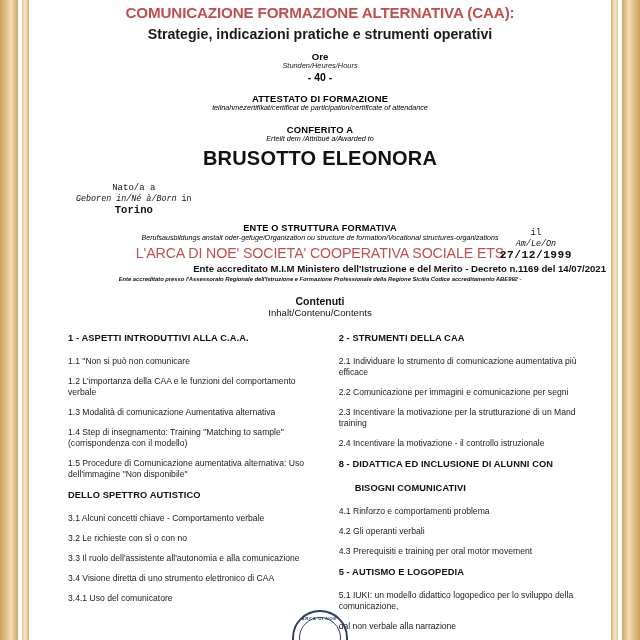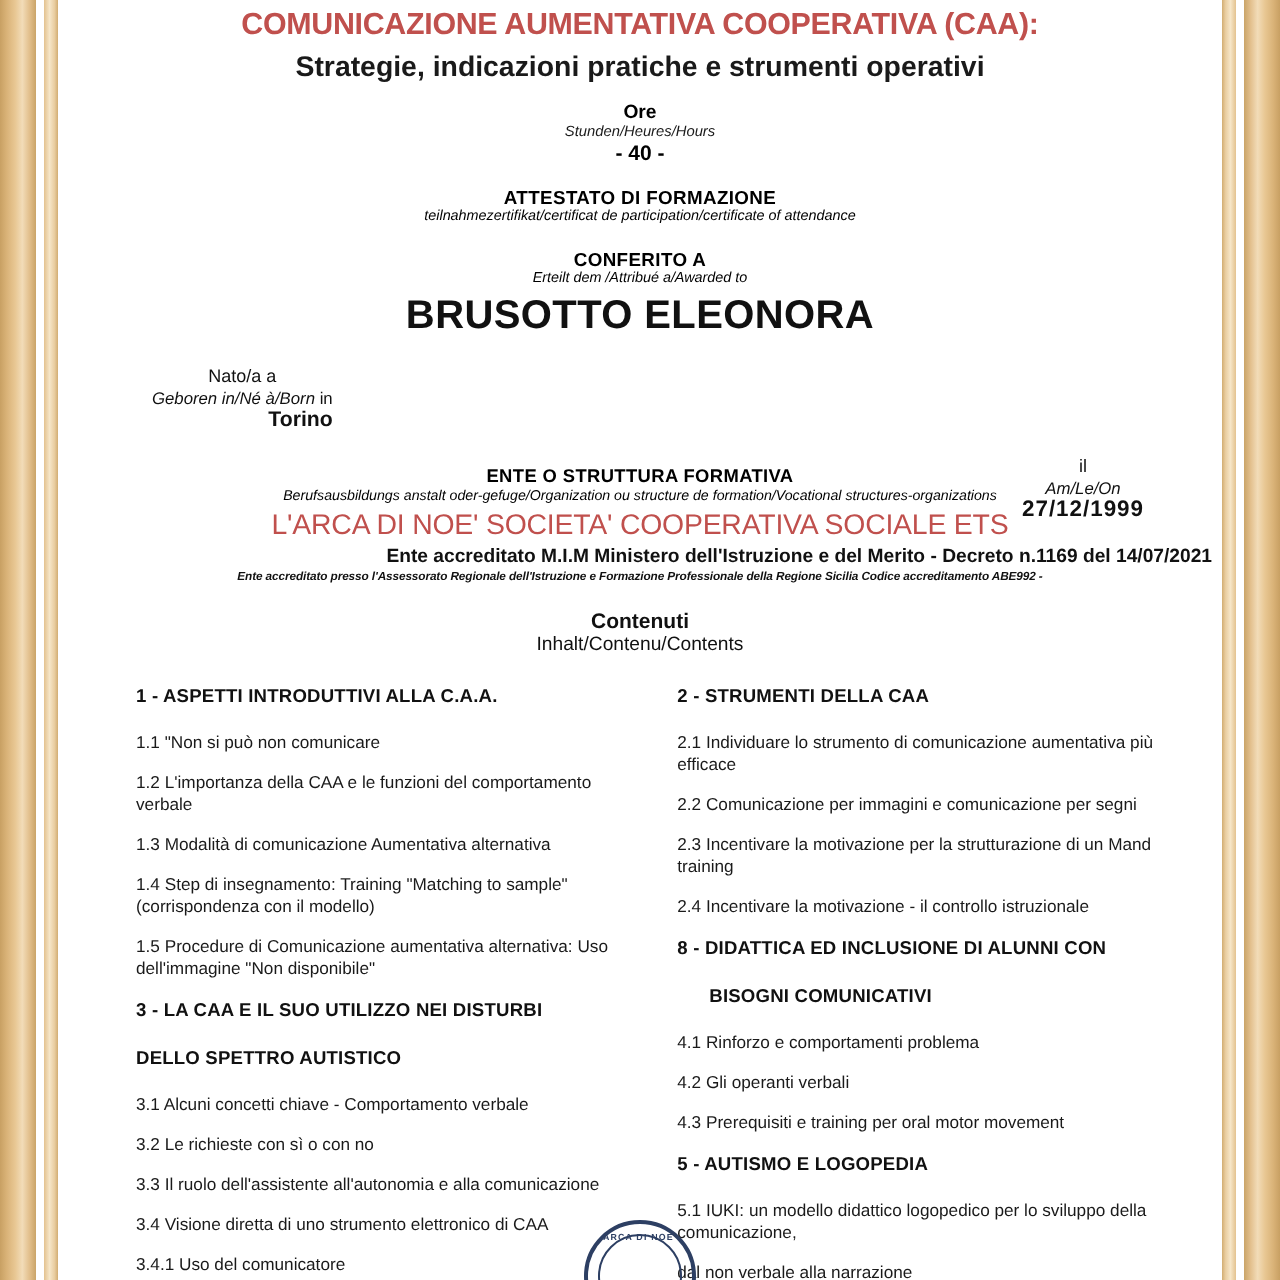--- a/index.html
+++ b/index.html
@@ -110,43 +110,44 @@
     font-size: 20px;
     color: #111;
     margin-top: 4px;
     letter-spacing: 0.2px;
   }
 
   .birth-row {
     position: relative;
     margin-top: 12px;
     height: 40px;
+    font-family: Liberation Mono, monospace;
   }
   .birth-left {
     position: absolute;
     left: 42px;
     top: 0;
     text-align: center;
     line-height: 1.22;
   }
   .birth-right {
     position: absolute;
     right: 34px;
     top: 0;
     text-align: center;
     line-height: 1.22;
     margin-top: 45px;
   }
   .b-l1 { font-size: 9px; color: #111; }
   .b-l2 { font-size: 8.4px; color: #111; }
   .b-l2 em { font-style: italic; }
-  .b-l3 { font-weight: bold; font-size: 10.6px; color: #111; text-align: right; }
+  .b-l3 { font-weight: bold; font-size: 10.6px; color: #111; }
   .date-val { font-weight: bold; font-size: 11.2px; color: #111; letter-spacing: 0.5px; }
 
-  .ente-block { margin-top: 10px; }
+  .ente-block { }
   .ente-title { font-weight: bold; font-size: 9.2px; letter-spacing: 0.2px; }
   .ente-sub   { font-style: italic; font-size: 7.1px; }
   .org-name {
     color: #c0504d;
     font-weight: normal;
     font-size: 14.2px;
     margin-top: 3px;
     letter-spacing: -0.1px;
   }
   .org-accred {
@@ -236,21 +237,21 @@
 
 <div class="certificate">
 
   <div class="border-left-outer"></div>
   <div class="border-left-inner"></div>
   <div class="border-right-outer"></div>
   <div class="border-right-inner"></div>
 
   <div class="content">
 
-    <div class="title-main">COMUNICAZIONE AUMENTATIVA COOPERATIVA (CAA):</div>
+    <div class="title-main">COMUNICAZIONE FORMAZIONE ALTERNATIVA (CAA):</div>
     <div class="title-sub">Strategie, indicazioni pratiche e strumenti operativi</div>
 
     <div class="blk ore-block">
       <div class="ore-title">Ore</div>
       <div class="lbl-it">Stunden/Heures/Hours</div>
       <div class="ore-num">- 40 -</div>
     </div>
 
     <div class="blk att-block">
       <div class="att-title">ATTESTATO DI FORMAZIONE</div>
@@ -290,21 +291,20 @@
     </div>
 
     <div class="columns">
       <div class="column col-left">
           <div class="sec-head">1 - ASPETTI INTRODUTTIVI ALLA C.A.A.</div>
           <div class="item">1.1 "Non si può non comunicare</div>
           <div class="item">1.2 L'importanza della CAA e le funzioni del comportamento verbale</div>
           <div class="item">1.3 Modalità di comunicazione Aumentativa alternativa</div>
           <div class="item">1.4 Step di insegnamento: Training "Matching to sample" (corrispondenza con il modello)</div>
           <div class="item">1.5 Procedure di Comunicazione aumentativa alternativa: Uso dell'immagine "Non disponibile"</div>
-          <div class="sec-head">3 - LA CAA E IL SUO UTILIZZO NEI DISTURBI</div>
           <div class="sec-head">DELLO SPETTRO AUTISTICO</div>
           <div class="item">3.1 Alcuni concetti chiave - Comportamento verbale</div>
           <div class="item">3.2 Le richieste con sì o con no</div>
           <div class="item">3.3 Il ruolo dell'assistente all'autonomia e alla comunicazione</div>
           <div class="item">3.4 Visione diretta di uno strumento elettronico di CAA</div>
           <div class="item">3.4.1 Uso del comunicatore</div>
         </div>
       <div class="column col-right">
           <div class="sec-head">2 - STRUMENTI DELLA CAA</div>
           <div class="item">2.1 Individuare lo strumento di comunicazione aumentativa più efficace</div>

